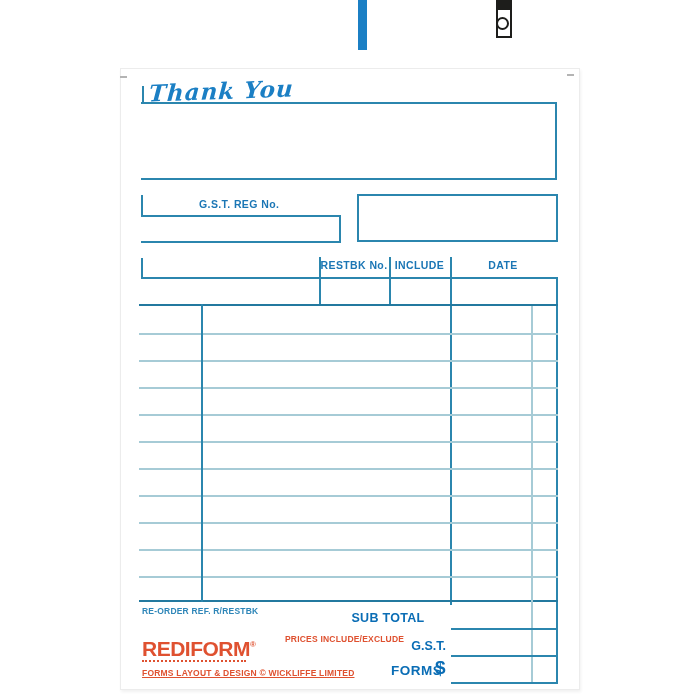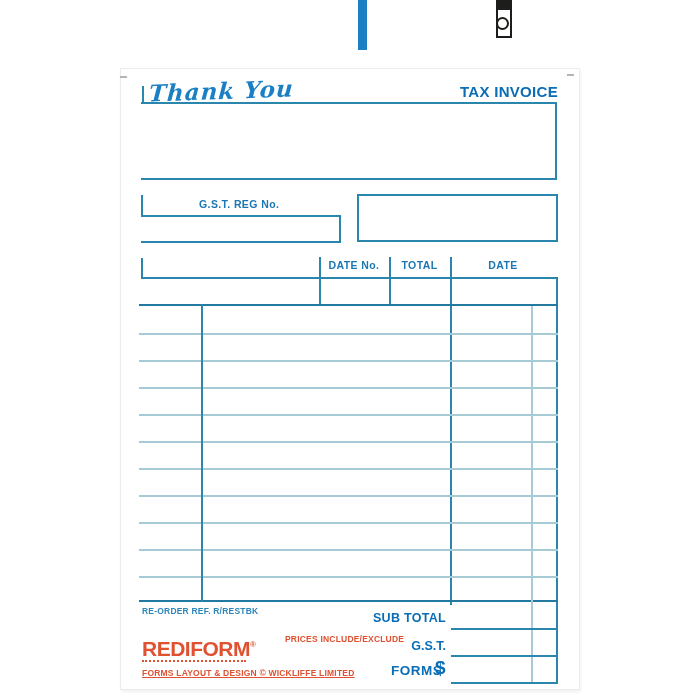--- a/index.html
+++ b/index.html
@@ -61,32 +61,31 @@
     <div class="ring-top"></div>
     <div class="ring-circle"></div>
   </div>
 
   <div class="abs paper"></div>
   <div class="abs corner-tick" style="left:120px;top:76px;"></div>
   <div class="abs corner-tick" style="left:567px;top:74px;"></div>
 
   <div class="abs thankyou">Thank You</div>
   <div class="abs tick" style="left:142px;top:86px;height:17px;"></div>
-  <div class="abs taxinvoice">TAX INVOICE</div>
 
   <div class="abs box-topright" style="left:141px;top:102px;width:416px;height:78px;"></div>
 
   <div class="abs tick" style="left:141px;top:195px;height:22px;"></div>
   <div class="abs sec-label" style="left:199px;top:198px;">G.S.T. REG No.</div>
   <div class="abs box-topright" style="left:141px;top:215px;width:200px;height:28px;"></div>
   <div class="abs box-full" style="left:357px;top:194px;width:201px;height:48px;"></div>
 
   <div class="abs tick" style="left:141px;top:258px;height:20px;"></div>
-  <div class="abs sec-label hdr" style="left:319px;width:70px;">DATE No.</div>
-  <div class="abs sec-label hdr" style="left:389px;width:61px;">TOTAL</div>
+  <div class="abs sec-label hdr" style="left:319px;width:70px;">RESTBK No.</div>
+  <div class="abs sec-label hdr" style="left:389px;width:61px;">INCLUDE</div>
   <div class="abs sec-label hdr" style="left:450px;width:106px;">DATE</div>
   <div class="abs hline" style="left:141px;top:277px;width:417px;"></div>
   <div class="abs vline" style="left:319px;top:257px;height:48px;"></div>
   <div class="abs vline" style="left:389px;top:257px;height:48px;"></div>
   <div class="abs vline" style="left:450px;top:257px;height:348px;"></div>
   <div class="abs vline" style="left:556px;top:277px;height:407px;"></div>
 
   <div class="abs hline" style="left:139px;top:304px;width:419px;background:var(--c-line-dark);"></div>
   <div>
       <div class="abs hline-light" style="left: 139px; width: 419px; top: 333px;"></div>
@@ -98,21 +97,21 @@
       <div class="abs hline-light" style="left: 139px; width: 419px; top: 495px;"></div>
       <div class="abs hline-light" style="left: 139px; width: 419px; top: 522px;"></div>
       <div class="abs hline-light" style="left: 139px; width: 419px; top: 549px;"></div>
       <div class="abs hline-light" style="left: 139px; width: 419px; top: 576px;"></div>
     </div>
   <div class="abs hline" style="left:139px;top:600px;width:419px;background:var(--c-line-dark);"></div>
   <div class="abs vline" style="left:201px;top:304px;height:298px;"></div>
   <div class="abs vline-light" style="left:531px;top:306px;height:377px;"></div>
 
   <div class="abs small-blue" style="left:142px;top:606px;text-align:center;">RE-ORDER REF. R/RESTBK</div>
-  <div class="abs tot-label" style="left:330px;top:611px;width:116px;text-align:right;font-size:12.5px;letter-spacing:0.3px;">SUB TOTAL</div>
+  <div class="abs tot-label" style="left:330px;top:611px;width:116px;text-align:center;font-size:12.5px;letter-spacing:0.3px;">SUB TOTAL</div>
   <div class="abs hline" style="left:451px;top:628px;width:107px;"></div>
 
   <div class="abs small-orange" style="left:285px;top:634px;">PRICES INCLUDE/EXCLUDE</div>
   <div class="abs tot-label" style="left:406px;top:639px;width:40px;text-align:right;font-size:12.5px;">G.S.T.</div>
   <div class="abs hline" style="left:451px;top:655px;width:107px;"></div>
 
   <div class="abs" style="left:142px;top:638px;">
     <div class="brand"><span>REDIFORM</span><sup>®</sup></div>
     <div class="brand-underline"></div>
   </div>

